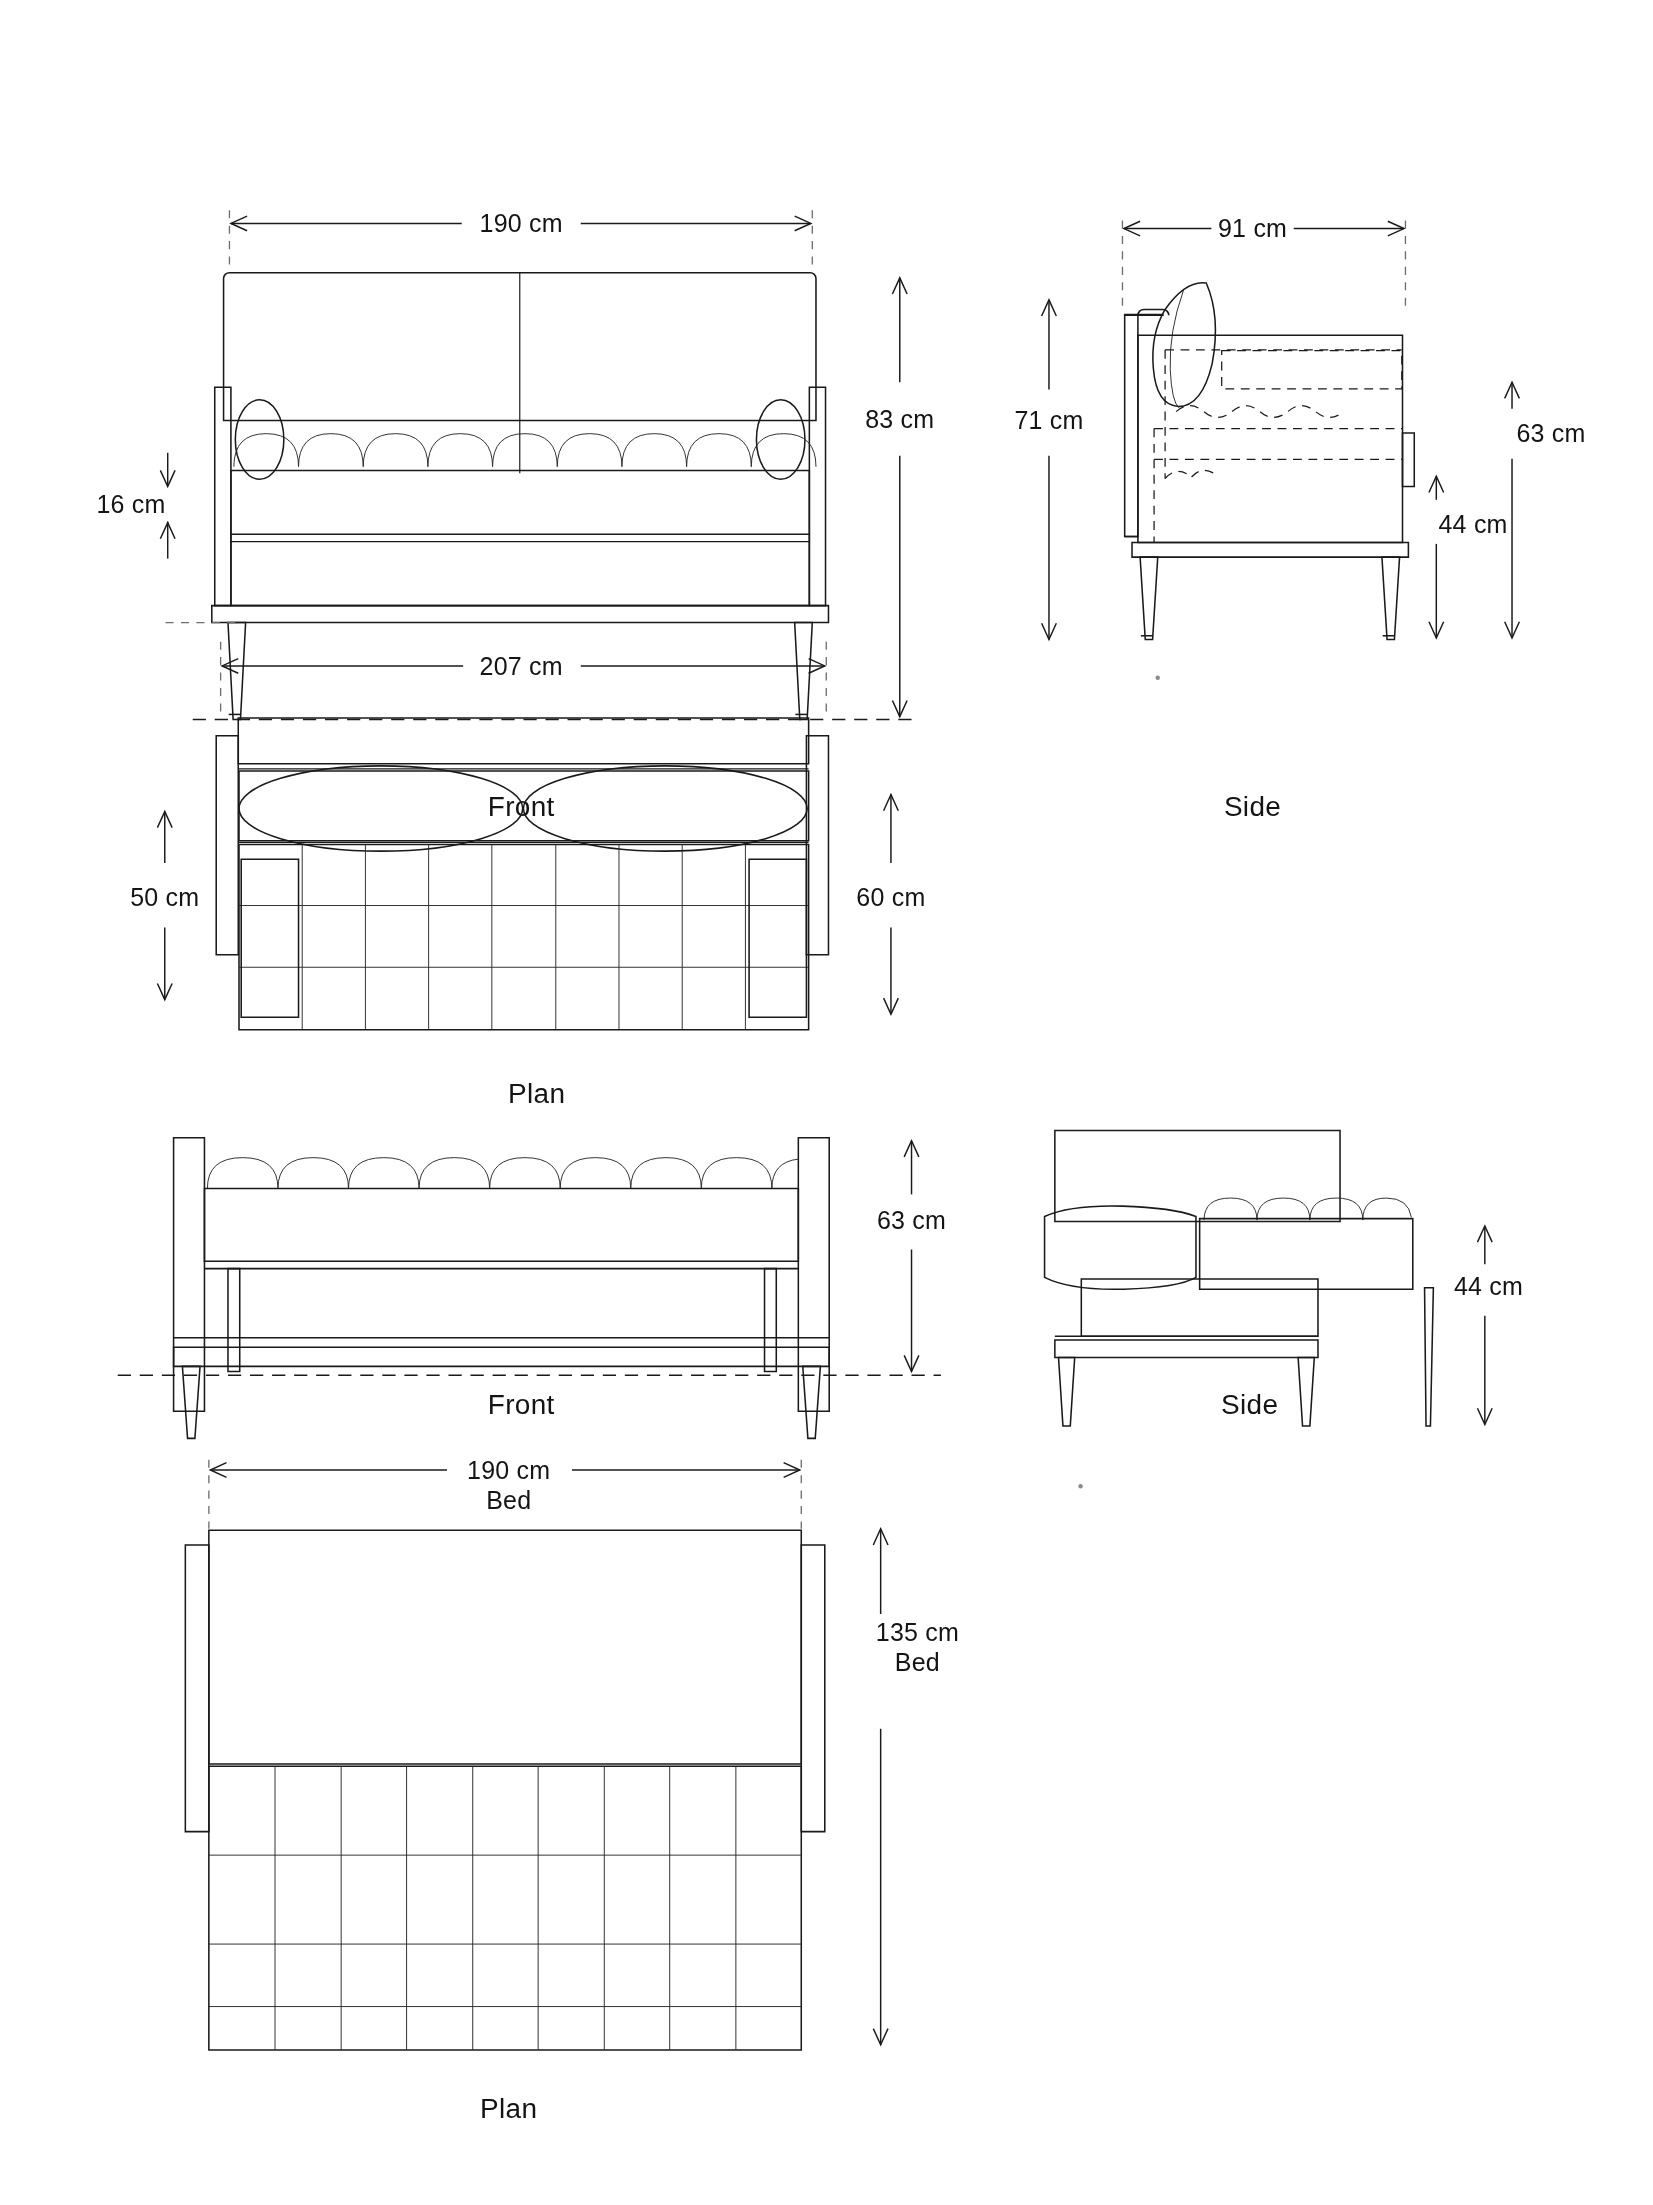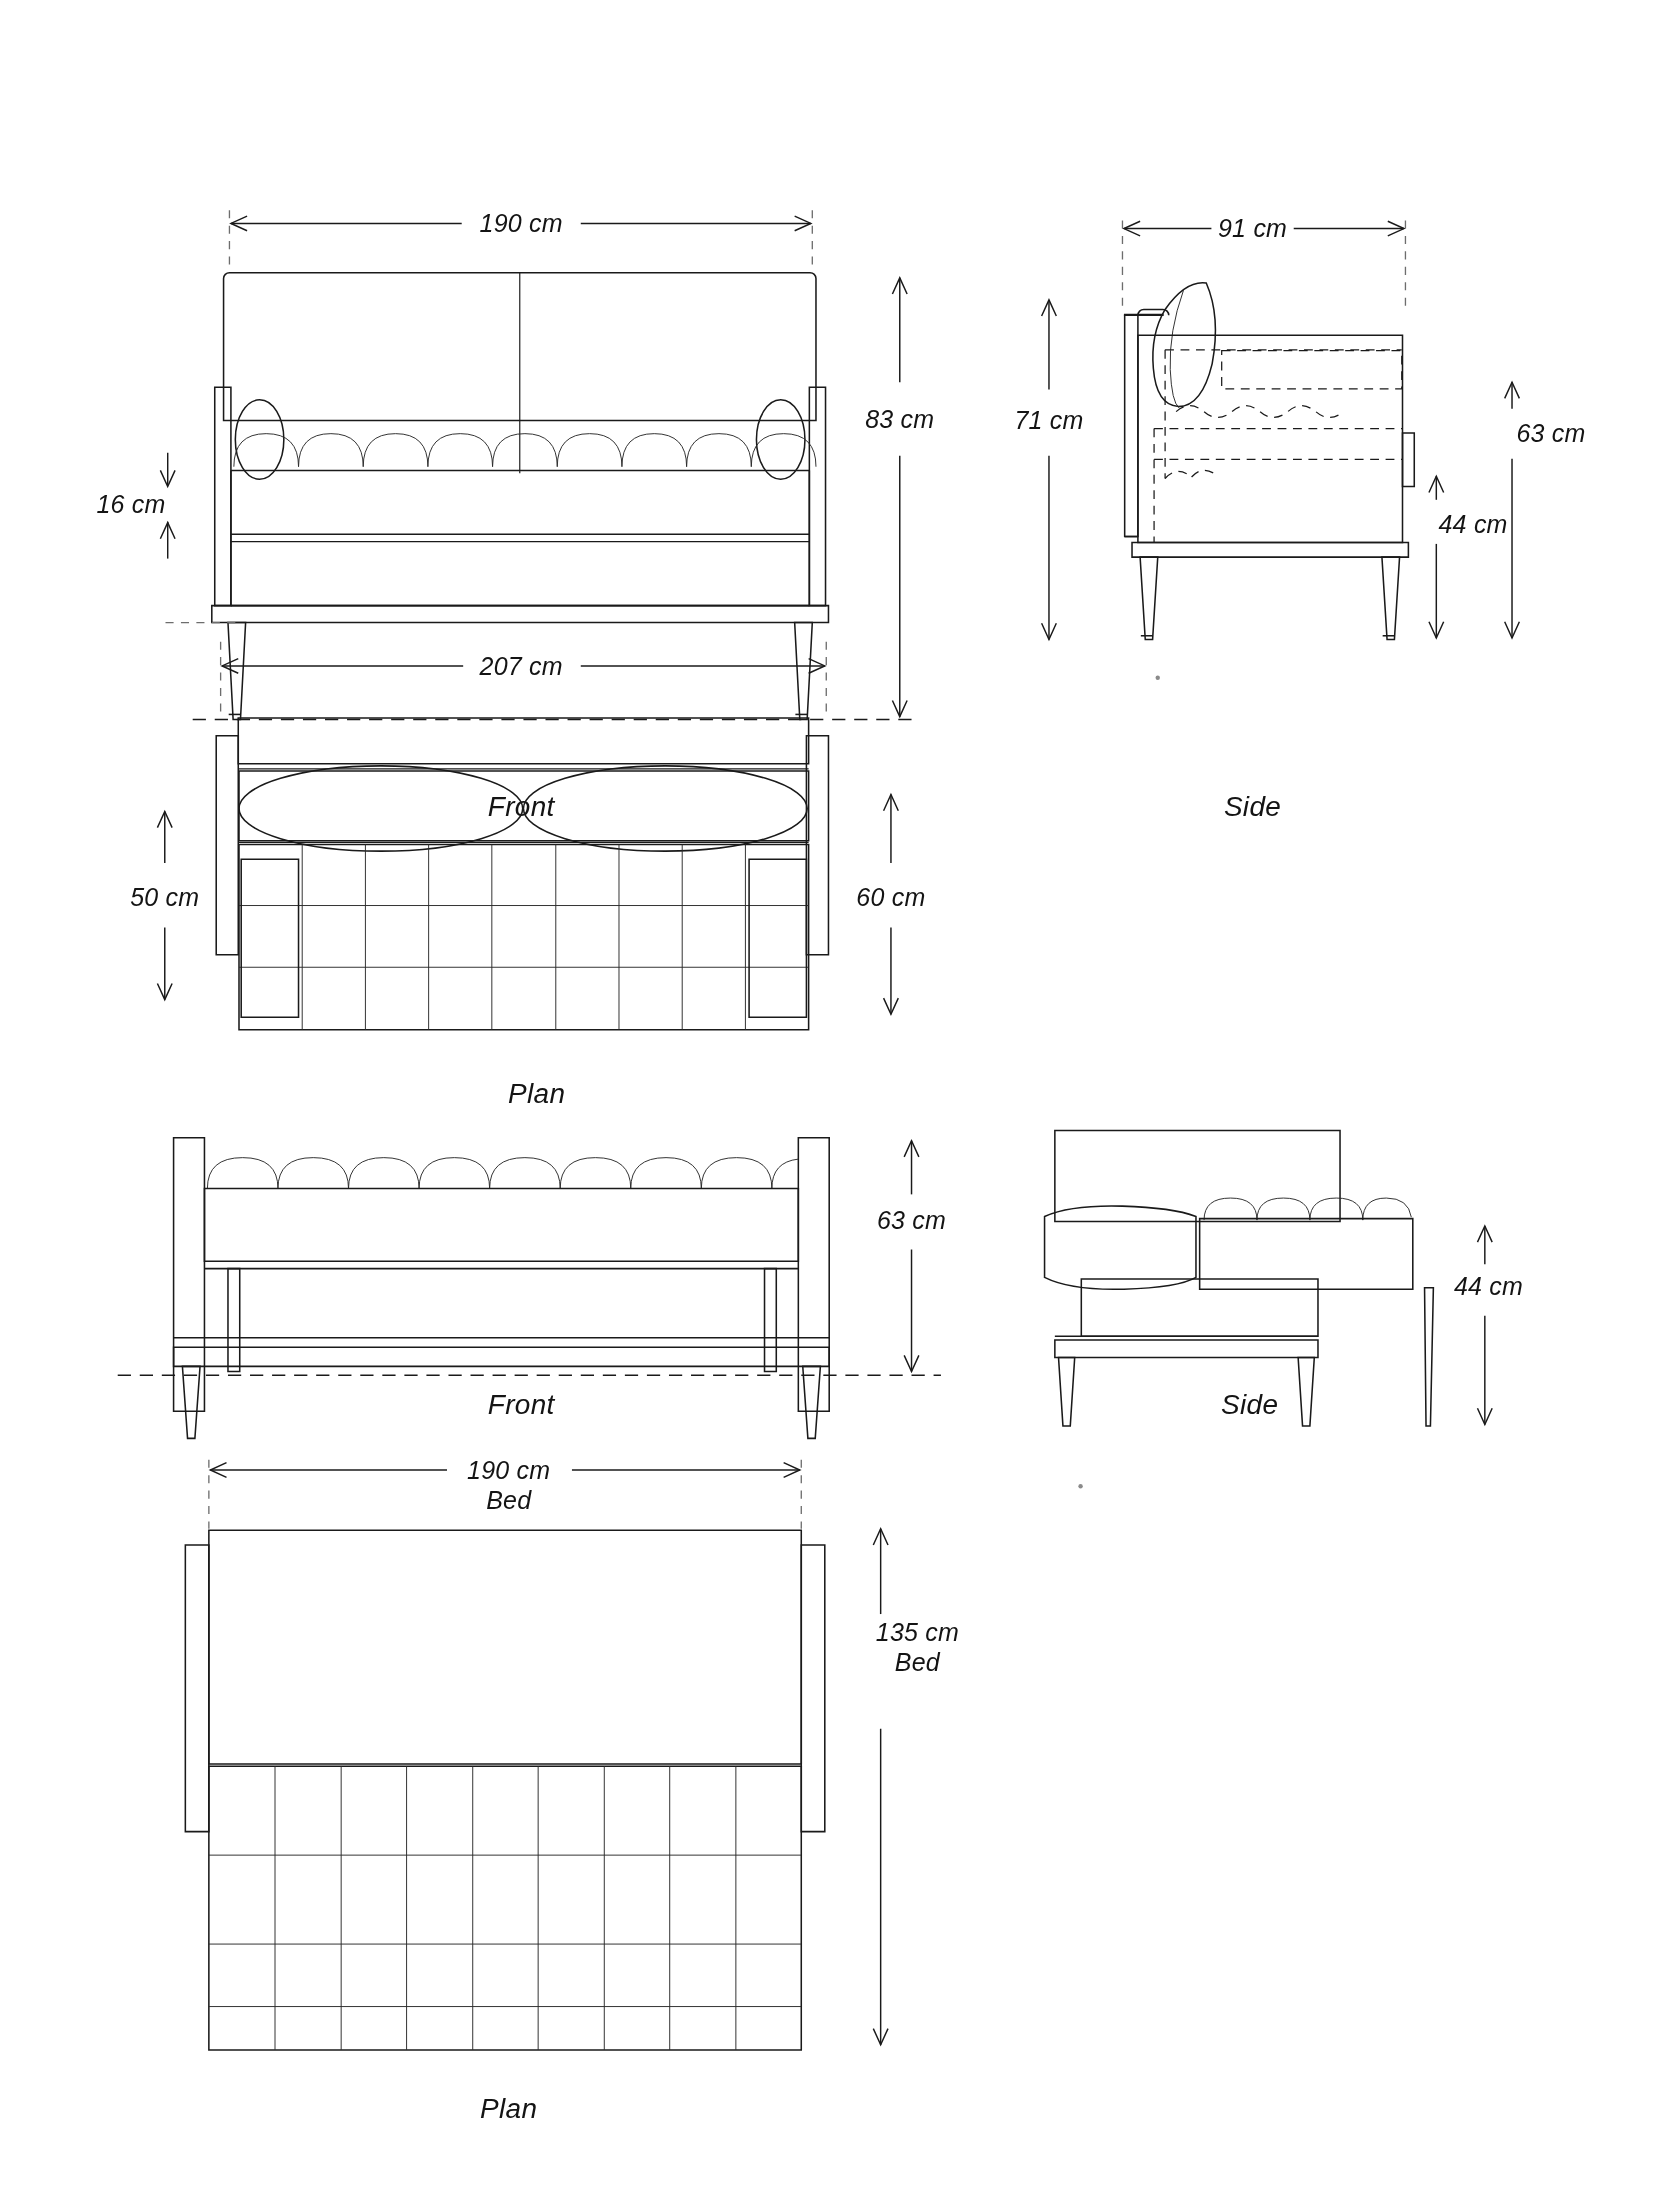--- a/index.html
+++ b/index.html
@@ -14,21 +14,20 @@
     font-family: "Liberation Sans", sans-serif;
     color: #1a1a1a;
     position: relative;
     overflow: hidden;
   }
   #sheet {
     position: absolute;
     left: 0; top: 0;
     width: 1462px;
     height: 2205px;
-    font-style: italic;
   }
   svg { display: block; }
   .dim-text {
     font-family: "Liberation Sans", sans-serif;
     font-size: 34px;
     fill: #141414;
     letter-spacing: 0.3px;
   }
   .view-label {
     font-family: "Liberation Sans", sans-serif;

